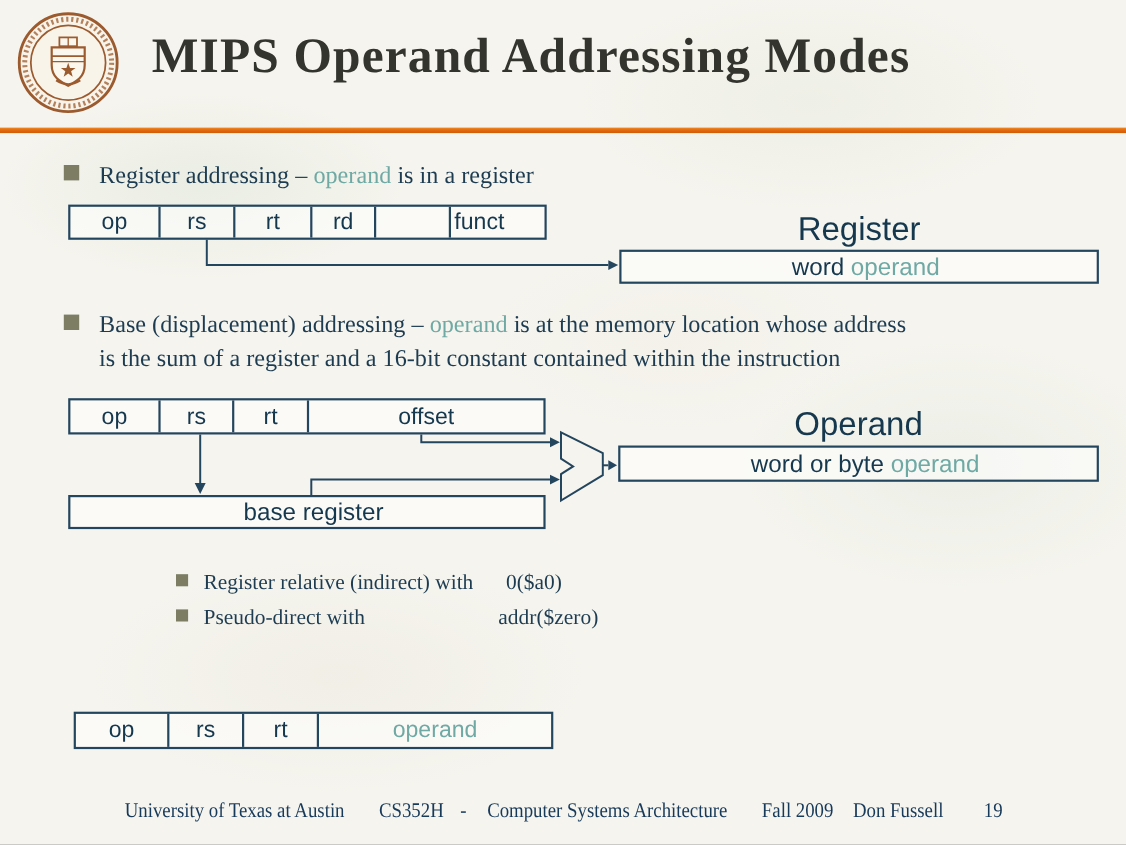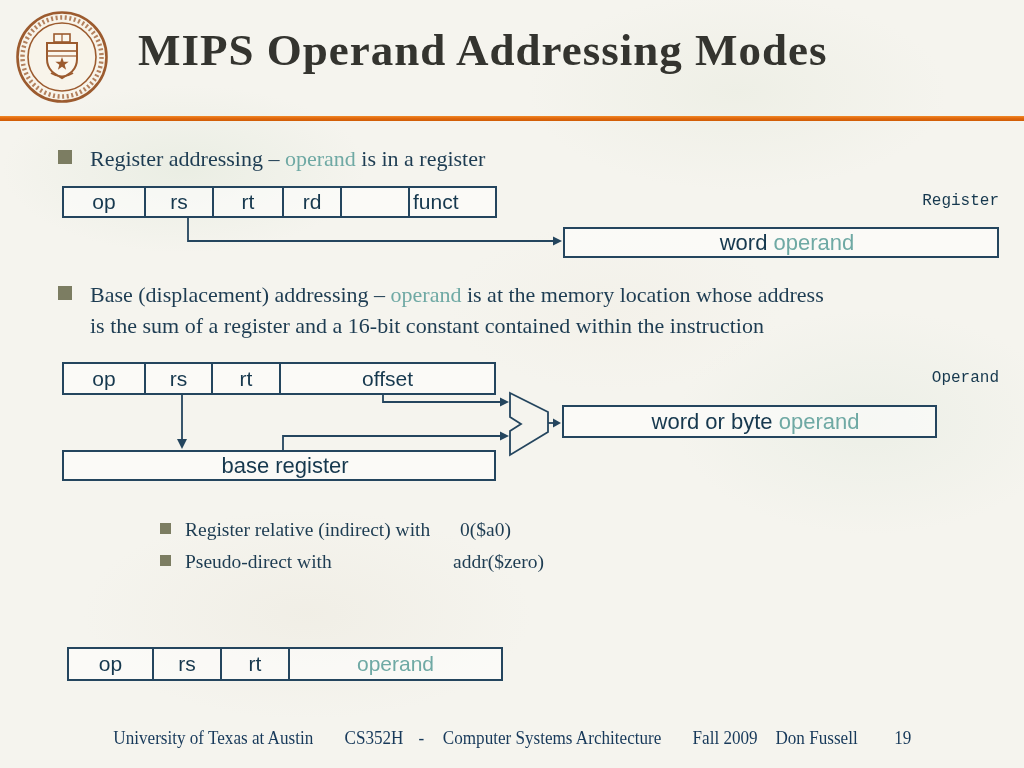--- a/index.html
+++ b/index.html
@@ -31,22 +31,22 @@
     border:2px solid #24455e;background:rgba(255,255,255,0.55);
     font-family:"Liberation Sans",sans-serif;font-size:21px;color:#16384e;
   }
   .cell{
     border-right:2px solid #24455e;box-sizing:border-box;height:100%;
     display:flex;align-items:center;justify-content:center;flex:none;
   }
   .cell.grow{flex:1;border-right:none;}
   .cell.left-al{justify-content:flex-start;padding-left:3px;}
   .dheading{
-    position:absolute;text-align:right;
-    font-family:Liberation Mono, monospace;font-size:16px;color:#16384e;
+    position:absolute;text-align:center;
+    font-family:Liberation Sans, sans-serif;font-size:30px;color:#16384e;
   }
   .dbox{
     position:absolute;box-sizing:border-box;border:2px solid #24455e;
     background:rgba(255,255,255,0.55);
     display:flex;align-items:center;justify-content:center;
     font-family:"Liberation Sans",sans-serif;font-size:22px;color:#16384e;
     white-space:pre;
     padding-left:12px;
   }
   .sub-bullet{position:absolute;width:540px;color:#1d3c52;font-size:19.5px;padding-left:40px;}
@@ -105,21 +105,21 @@
   </div>
 
   <div class="ifmt" style="left:62px;top:362px;width:434px;height:33px;">
     <div class="cell" style="width:82px">op</div>
     <div class="cell" style="width:67px">rs</div>
     <div class="cell" style="width:68px">rt</div>
     <div class="cell grow">offset</div>
   </div>
 
   <div class="dheading" style="left:562px;top:369px;width:437px;">Operand</div>
-  <div class="dbox" style="left:562px;top:405px;width:375px;height:33px;"><span>word or byte </span><span class="teal">operand</span></div>
+  <div class="dbox" style="left:562px;top:405px;width:437px;height:33px;"><span>word or byte </span><span class="teal">operand</span></div>
 
   <div class="dbox" style="left:62px;top:450px;width:434px;height:31px;"><span>base register</span></div>
 
   <div class="sub-bullet" style="left:120px;top:519px;">
     <span class="sub-sq"></span><span class="sub-label">Register relative (indirect) with</span>
     <span class="sub-value" style="left:340px;">0($a0)</span>
   </div>
   <div class="sub-bullet" style="left:120px;top:551px;">
     <span class="sub-sq"></span><span class="sub-label">Pseudo-direct with</span>
     <span class="sub-value" style="left:333px;">addr($zero)</span>

